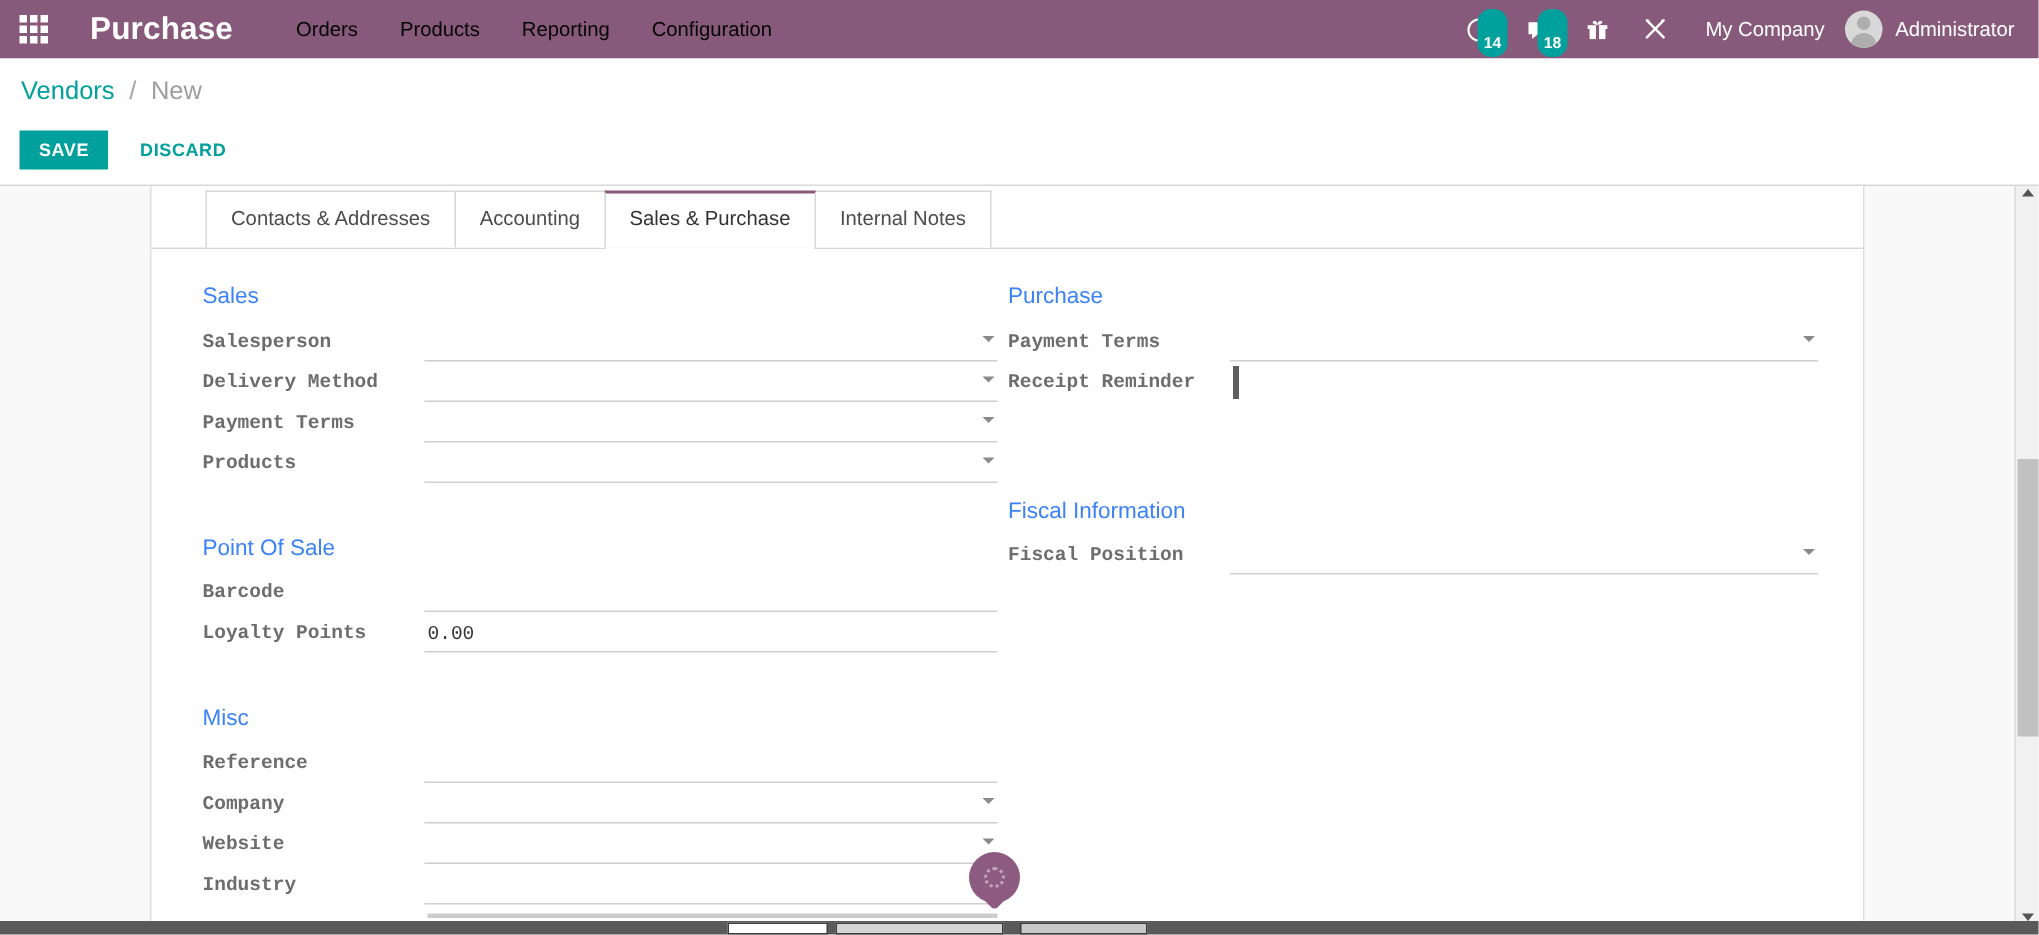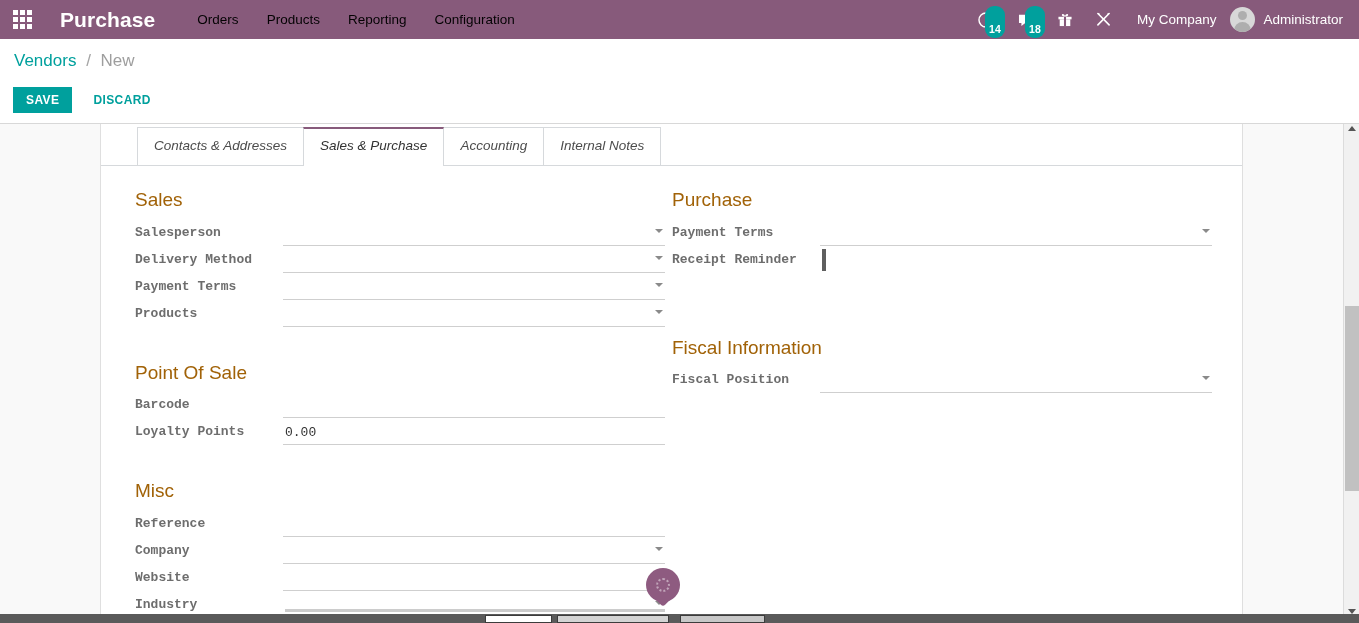--- a/index.html
+++ b/index.html
@@ -141,21 +141,20 @@
     font-size: 13.5px; color: #4c4c4c;
     padding: 10px 16px 11px 16px;
     border: 1px solid #d6d9dc;
     border-bottom: none;
     background: #ffffff;
     margin-right: -1px;
     cursor: pointer;
     line-height: 1.2;
     position: relative;
     white-space: nowrap;
-    font-style: italic;
   }
   .tab.active {
     border-top: 2px solid #875A7B;
     padding-top: 9px;
     font-weight: normal;
     color: #333333;
     z-index: 2;
   }
   .tab.active::after {
     content: ""; position: absolute;
@@ -166,21 +165,21 @@
   
   .form-body { position: relative; padding: 22px 0 0 0; }
   .col {
     position: absolute; top: 22px;
   }
   .col-left  { left: 34px;  width: 530px; }
   .col-right { left: 571px; width: 540px; }
 
   .group { margin-bottom: 26px; }
   .group-title {
-    font-size: 19px; color: #a16207;
+    font-size: 15px; color: #3b82f6;
     font-weight: normal;
     margin: 0 0 9px 0; line-height: 1.3;
   }
   .field-row {
     display: flex; align-items: flex-start;
     height: 27px;
     font-family: Liberation Mono, monospace;
   }
   .field-label {
     width: 148px; flex: 0 0 148px;
@@ -389,22 +388,22 @@
 <div class="btn-row">
   <button class="btn-save">SAVE</button>
   <button class="btn-discard">DISCARD</button>
 </div>
 
 <div class="page-bg">
   <div class="sheet">
 
     <div class="tabs">
       <div class="tab">Contacts &amp; Addresses</div>
+      <div class="tab">Accounting</div>
       <div class="tab active">Sales &amp; Purchase</div>
-      <div class="tab">Accounting</div>
       <div class="tab">Internal Notes</div>
     </div>
 
     <div class="form-body">
 
       <div class="col col-left">
 
         <div class="group">
           <h2 class="group-title">Sales</h2>
 

